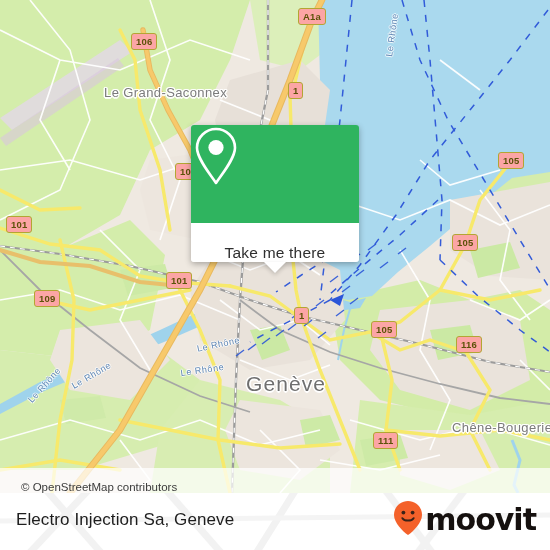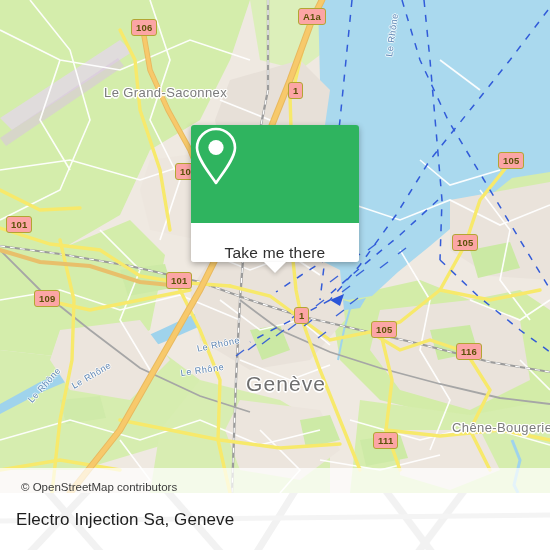--- a/index.html
+++ b/index.html
@@ -345,31 +345,31 @@
     <div class="map-label label-city" style="left:246px; top:372px;">Genève</div>
 
     <div class="map-label label-town" style="left:452px; top:420px;">Chêne-Bougerie</div>
 
     <div class="map-label label-river" style="left:384px; top:56px; transform:rotate(-82deg); transform-origin:left top;">Le Rhône</div>
     <div class="map-label label-river" style="left:180px; top:368px; transform:rotate(-8deg); transform-origin:left top;">Le Rhône</div>
     <div class="map-label label-river" style="left:70px; top:382px; transform:rotate(-30deg); transform-origin:left top;">Le Rhône</div>
     <div class="map-label label-river" style="left:26px; top:398px; transform:rotate(-48deg); transform-origin:left top;">Le Rhône</div>
     <div class="map-label label-river" style="left:196px; top:344px; transform:rotate(-12deg); transform-origin:left top;">Le Rhône</div>
 
-    <div class="shield" style="left:131px; top:19px;">106</div>
+    <div class="shield" style="left:131px; top:33px;">106</div>
     <div class="shield" style="left:298px; top:8px;">A1a</div>
     <div class="shield" style="left:288px; top:82px;">1</div>
     <div class="shield" style="left:498px; top:152px;">105</div>
     <div class="shield" style="left:452px; top:234px;">105</div>
     <div class="shield" style="left:6px; top:216px;">101</div>
     <div class="shield" style="left:166px; top:272px;">101</div>
     <div class="shield" style="left:34px; top:290px;">109</div>
     <div class="shield" style="left:294px; top:307px;">1</div>
     <div class="shield" style="left:371px; top:321px;">105</div>
-    <div class="shield" style="left:456px; top:343px;">116</div>
+    <div class="shield" style="left:456px; top:336px;">116</div>
     <div class="shield" style="left:373px; top:432px;">111</div>
     <div class="shield" style="left:175px; top:163px;">101</div>
 
     <div id="osm-attrib">
       <span>© OpenStreetMap contributors</span>
     </div>
 
     <div id="callout">
       <div id="callout-green">
         <span style="display:block;">
@@ -398,15 +398,26 @@
         <path d="M380,-10 L440,70"></path>
         <path d="M470,-10 L410,70"></path>
       </g>
       <g stroke="#F4F4F4" stroke-width="5" fill="none">
         <path d="M-10,28 L560,22"></path>
       </g>
     </svg>
 
     <div id="place-title">Electro Injection Sa, Geneve</div>
 
+    <div id="moovit-logo">
+      <span style="display:block;">
+        <svg width="30" height="36" viewBox="0 0 30 36" aria-hidden="true">
+          <path d="M15 1 C7.3 1 1 7.2 1 14.9 C1 22.6 9.6 31.2 15 35 C20.4 31.2 29 22.6 29 14.9 C29 7.2 22.7 1 15 1 Z" fill="#F4612A"></path>
+          <circle cx="10.4" cy="12.6" r="1.9" fill="#3A2218"></circle>
+          <circle cx="19.6" cy="12.6" r="1.9" fill="#3A2218"></circle>
+          <path d="M9.4 18.2 C11.4 21.4 18.6 21.4 20.6 18.2" stroke="#3A2218" stroke-width="2" fill="none" stroke-linecap="round"></path>
+        </svg>
+      </span>
+      <span id="moovit-word">moovit</span>
+    </div>
   </div>
 
 </div>
 
 </body></html>

